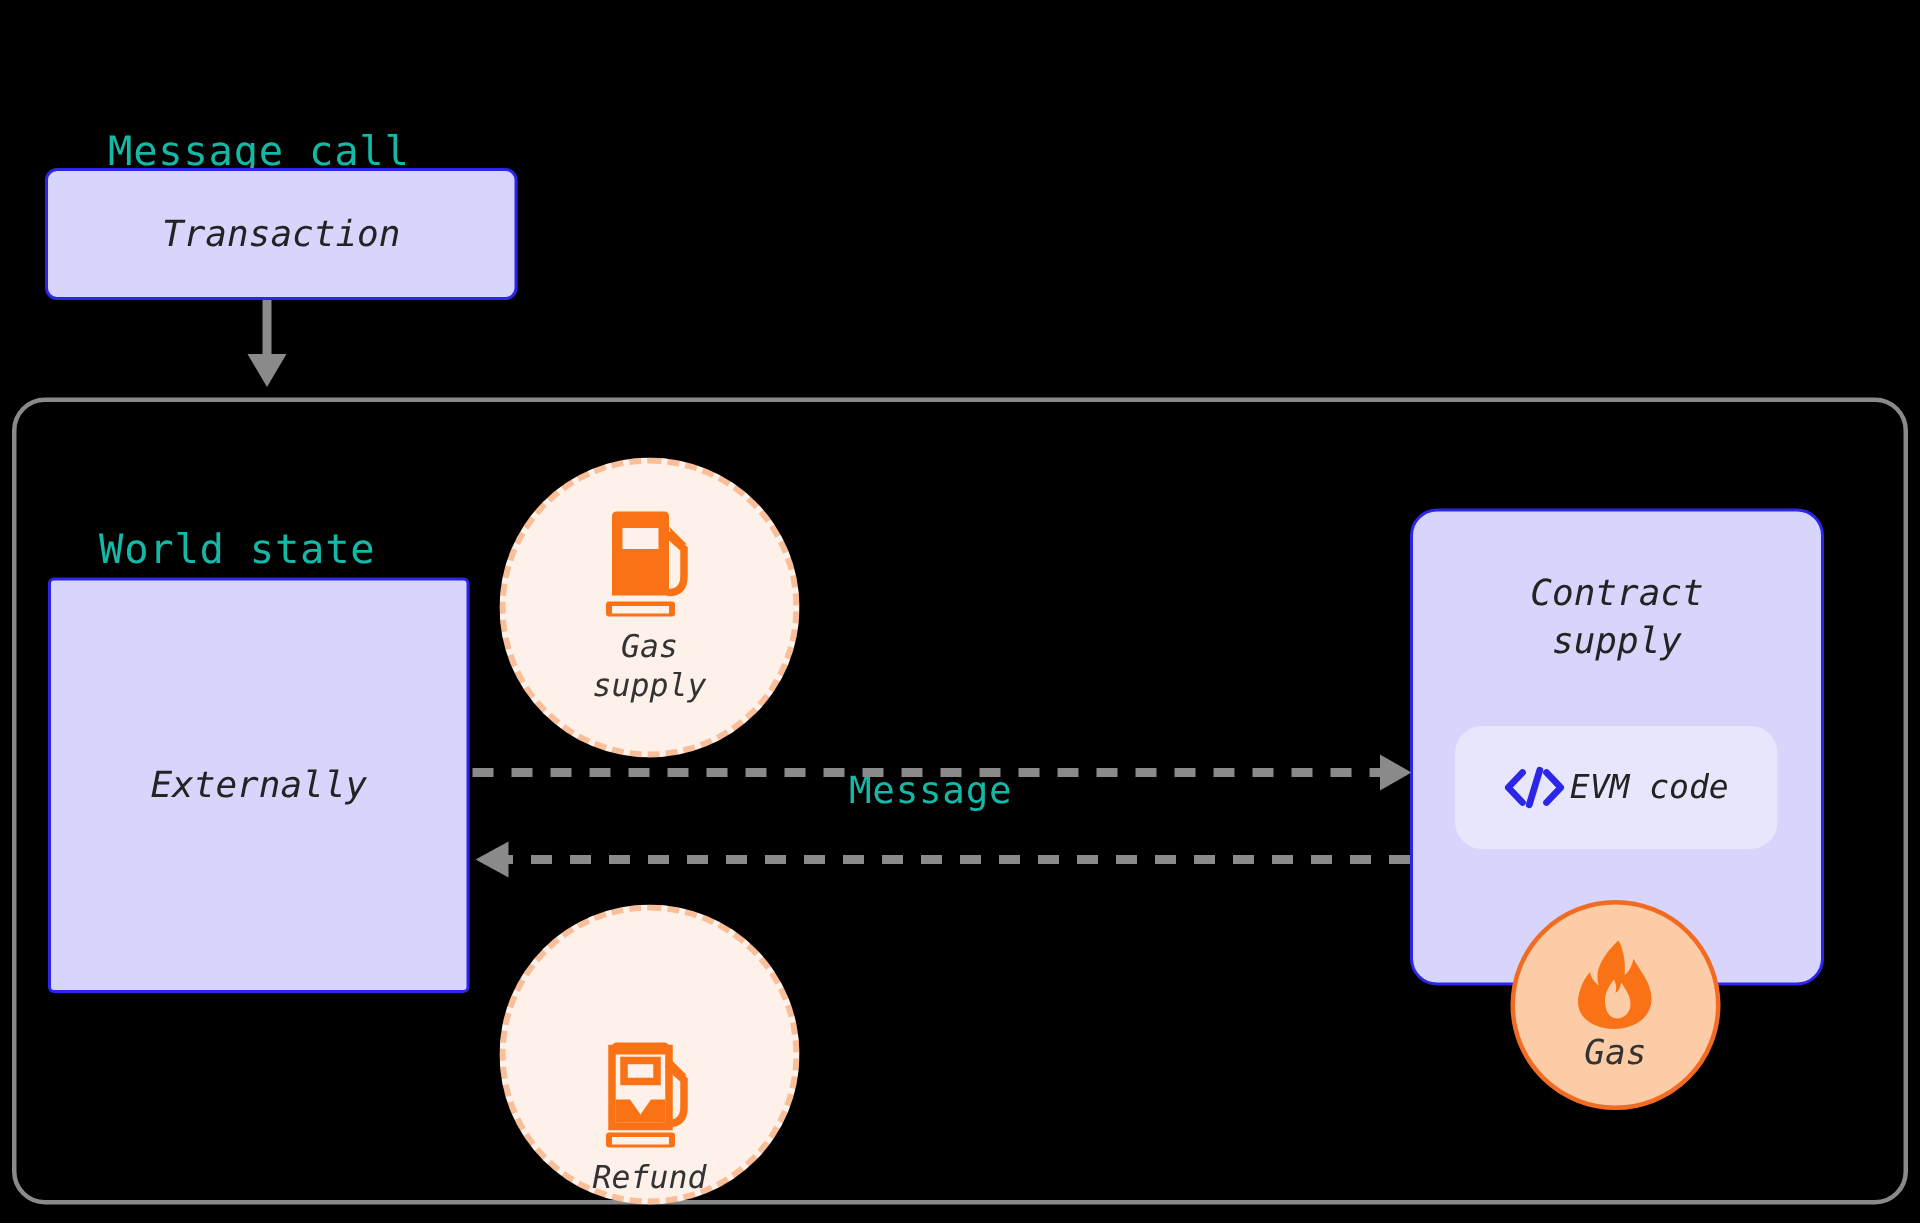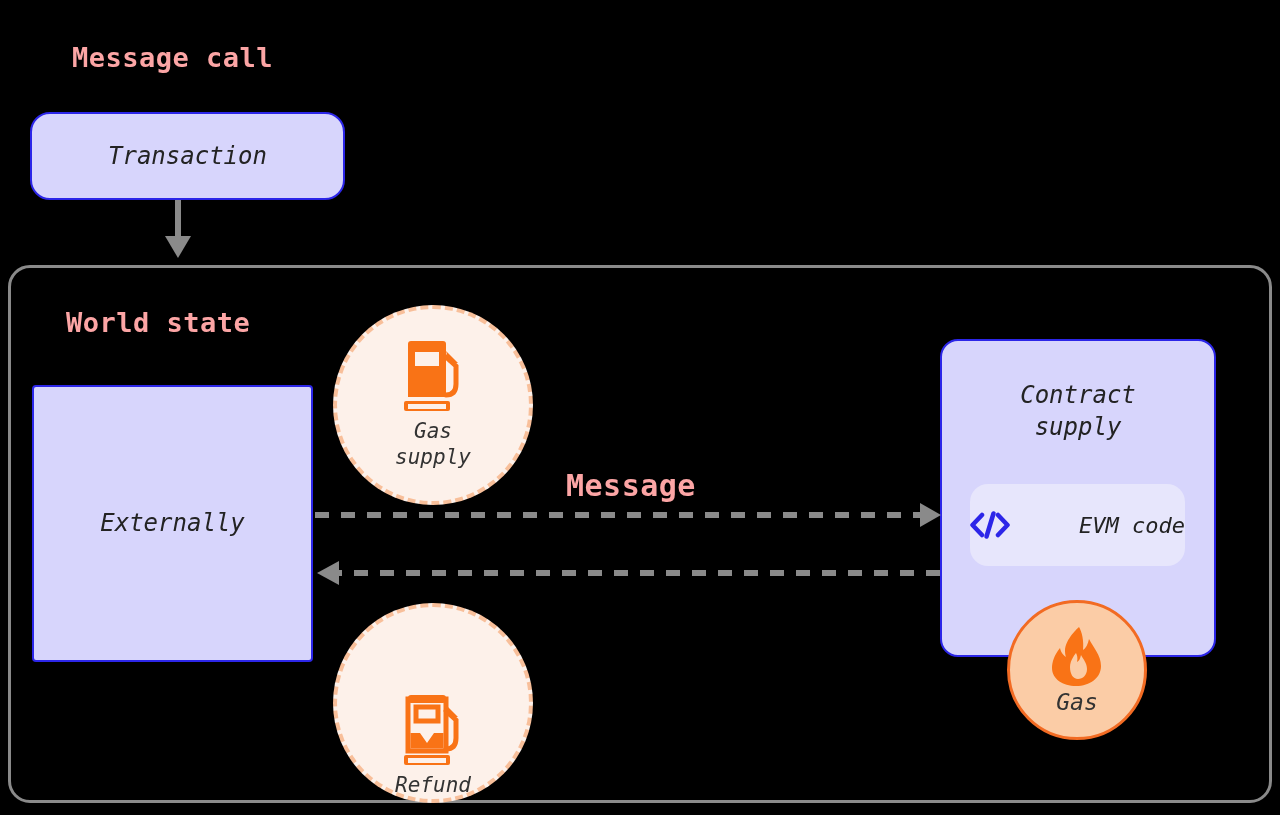--- a/index.html
+++ b/index.html
@@ -13,47 +13,48 @@
     height: 815px;
     background: #000000;
     overflow: hidden;
     font-family: "DejaVu Sans Mono", monospace;
   }
 
   
   .section-title {
     position: absolute;
     font-family: "DejaVu Sans Mono", monospace;
-    font-weight: bold;
-    color: #fca5a5;
+    font-weight: normal;
+    color: #14b8a6;
     letter-spacing: 0.5px;
     white-space: nowrap;
+    margin-top: 44px;
   }
   #message-call-title {
     left: 72px;
     top: 42px;
     font-size: 27px;
   }
   #world-state-title {
     left: 66px;
     top: 307px;
     font-size: 27px;
   }
   #message-label {
     left: 566px;
     top: 468px;
-    font-size: 30px;
+    font-size: 25px;
   }
 
   
   .node-box {
     position: absolute;
     background: #D7D5FC;
     border: 2px solid #2C26E8;
-    border-radius: 20px;
+    border-radius: 8px;
     box-sizing: border-box;
     display: flex;
     flex-direction: column;
     align-items: center;
     justify-content: center;
     color: #232323;
     font-family: "DejaVu Sans Mono", monospace;
     font-style: italic;
     font-size: 24px;
     line-height: 1.35;
@@ -95,21 +96,21 @@
   #evm-code-chip {
     position: absolute;
     left: 970px;
     top: 484px;
     width: 215px;
     height: 82px;
     background: #E7E6FC;
     border-radius: 18px;
     display: flex;
     align-items: center;
-    justify-content: space-between;
+    justify-content: center;
     gap: 4px;
   }
   #evm-code-label {
     font-family: "DejaVu Sans Mono", monospace;
     font-style: italic;
     font-size: 22px;
     color: #232323;
     white-space: nowrap;
   }
   .code-icon svg { display: block; }

